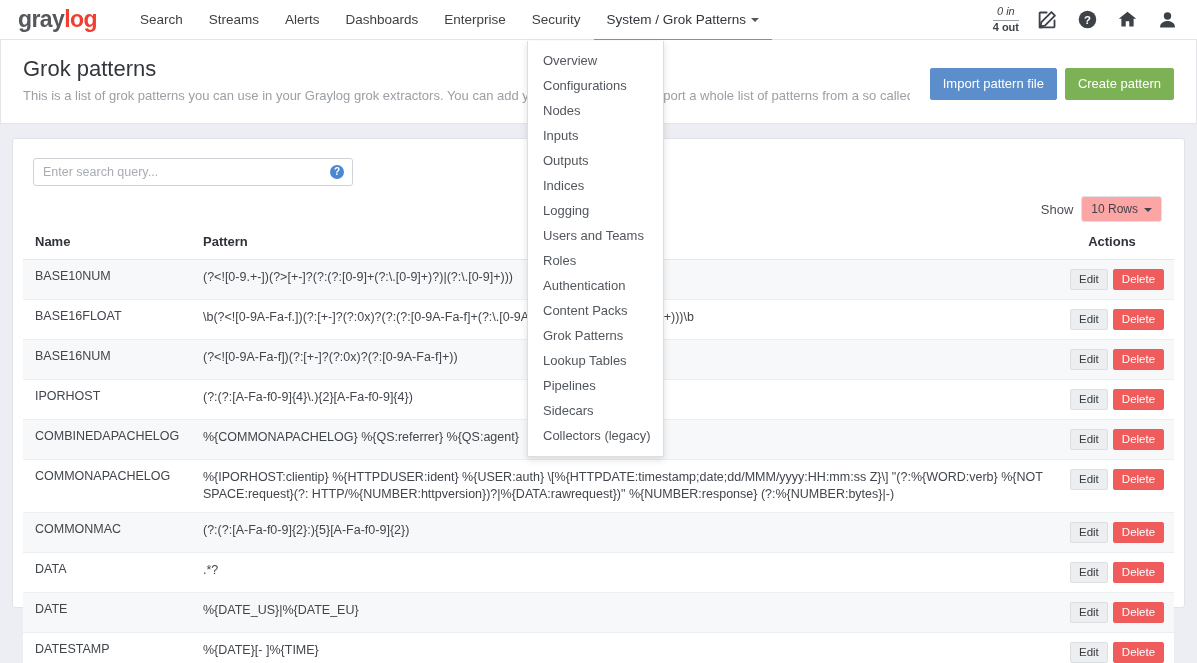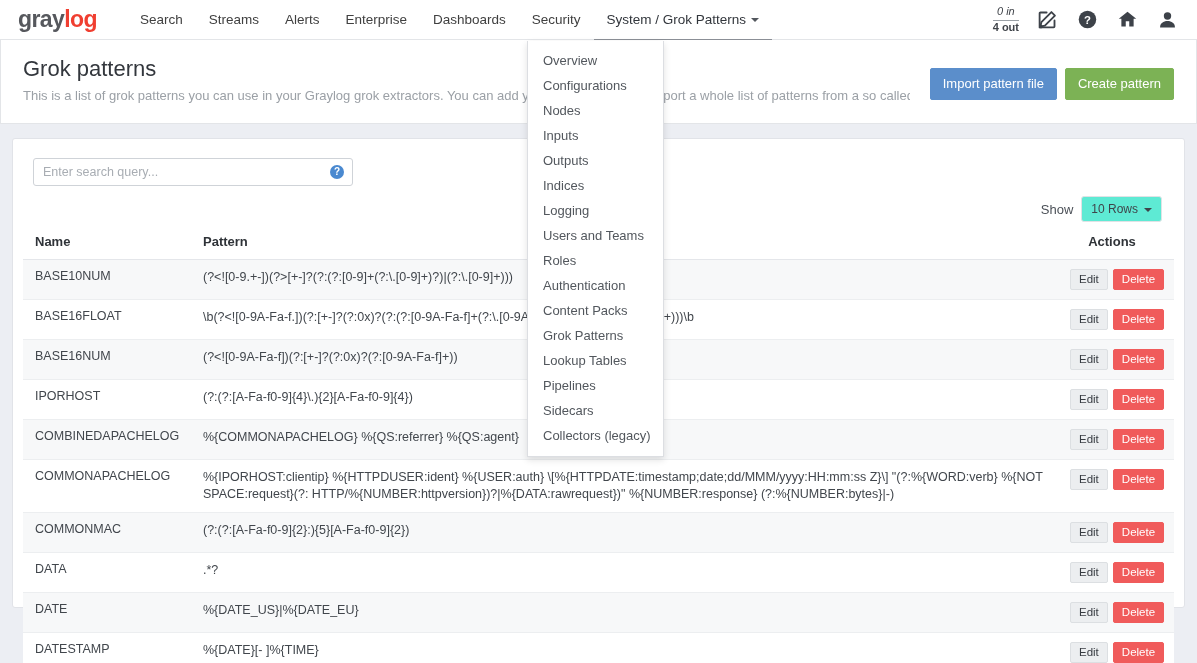--- a/index.html
+++ b/index.html
@@ -195,21 +195,21 @@
 
   .show-row {
     display: flex;
     align-items: center;
     justify-content: flex-end;
     gap: 8px;
     padding: 10px 12px 4px 0;
   }
   .show-label { font-size: 13px; color: #4b5057; }
   .rows-select {
-    background: #5eead4;
+    background: #fca5a5;
     border: 1px solid #e0e2e5;
     border-radius: 3px;
     font-size: 12px;
     color: #3f444a;
     padding: 5px 9px;
     cursor: pointer;
     white-space: nowrap;
   }
   .rows-select .caret { border-top-color: #3f444a; margin-left: 6px; }
 
@@ -273,22 +273,22 @@
 <body>
 
 <div class="navbar">
   <div class="brand">
     <span class="gray">gray</span><span class="log">log</span>
   </div>
   <div class="navlinks" id="navlinks">
       <a class="navlink"><span>Search</span></a>
       <a class="navlink"><span>Streams</span></a>
       <a class="navlink"><span>Alerts</span></a>
+      <a class="navlink"><span>Dashboards</span></a>
       <a class="navlink"><span>Enterprise</span></a>
-      <a class="navlink"><span>Dashboards</span></a>
       <a class="navlink"><span>Security</span></a>
       <a class="navlink active"><span>System / Grok Patterns</span><span class="caret"></span></a>
     </div>
 
   <div class="nav-right">
     <div class="throughput">
       <span class="in">0 in</span>
       <b>4 out</b>
     </div>
     <span class="nav-icon">

